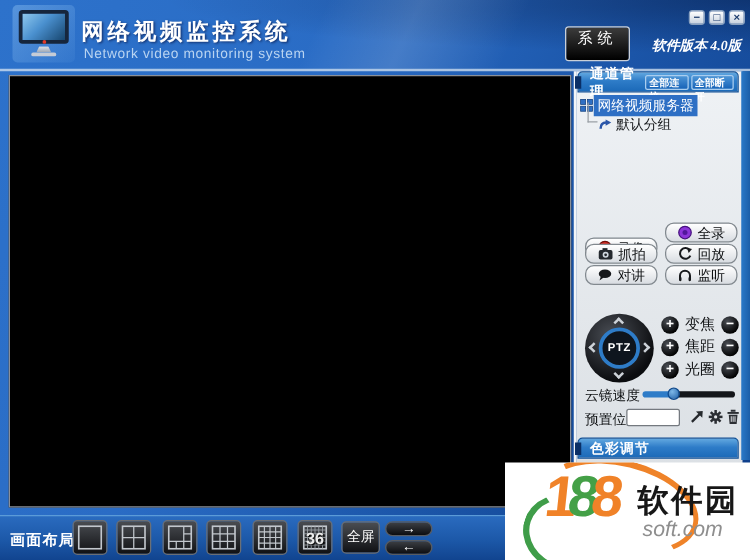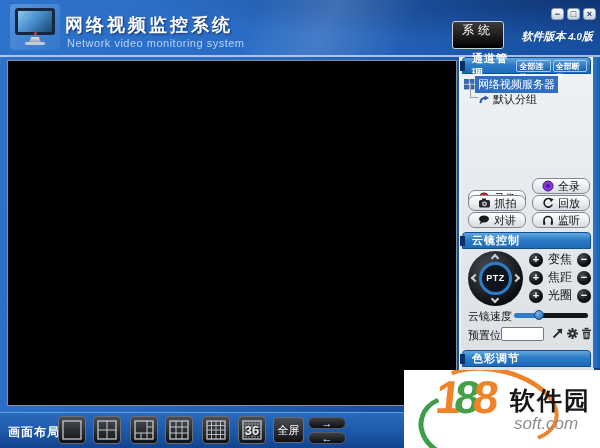--- a/index.html
+++ b/index.html
@@ -220,23 +220,20 @@
   </div>
   <div class="cc-btn" style="left:532px; top:212px;">
     <svg width="12" height="12" viewBox="0 0 12 12">
       <path d="M2,9 V6.5 A4,4 0 0 1 10,6.5 V9" stroke="#17191c" stroke-width="1.6" fill="none"></path>
       <rect x="1.2" y="7.5" width="2" height="3.4" rx="0.9" fill="#17191c"></rect>
       <rect x="8.8" y="7.5" width="2" height="3.4" rx="0.9" fill="#17191c"></rect>
     </svg>
     <span>监听</span>
   </div>
 
-  <div class="panel-hdr" style="top:232px;">
-    <span>云镜控制</span>
-  </div>
 
   <div class="ptz-pad">
     <div class="ptz-ring">PTZ</div>
     <div class="chev chev-up"></div>
     <div class="chev chev-right"></div>
     <div class="chev chev-down"></div>
     <div class="chev chev-left"></div>
   </div>
 
   <div class="ptz-row" style="top:252px;">

